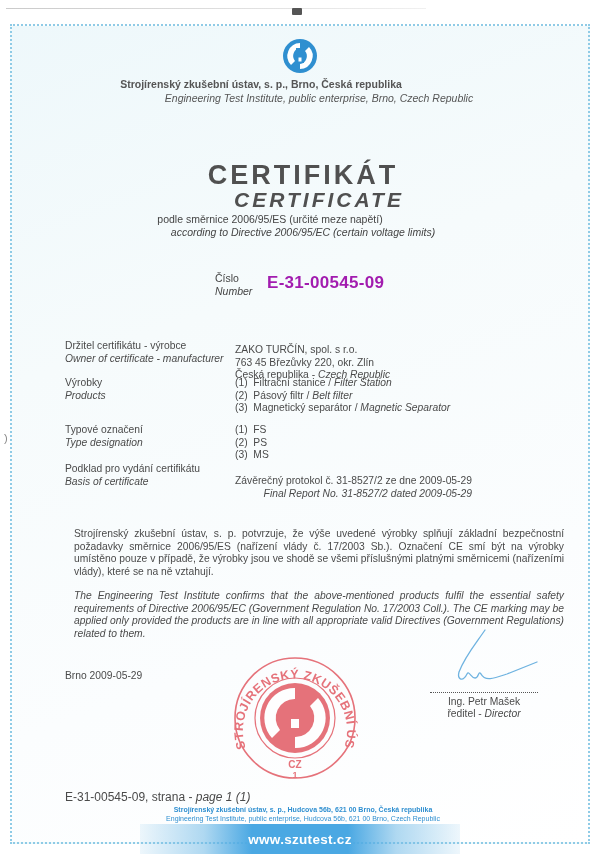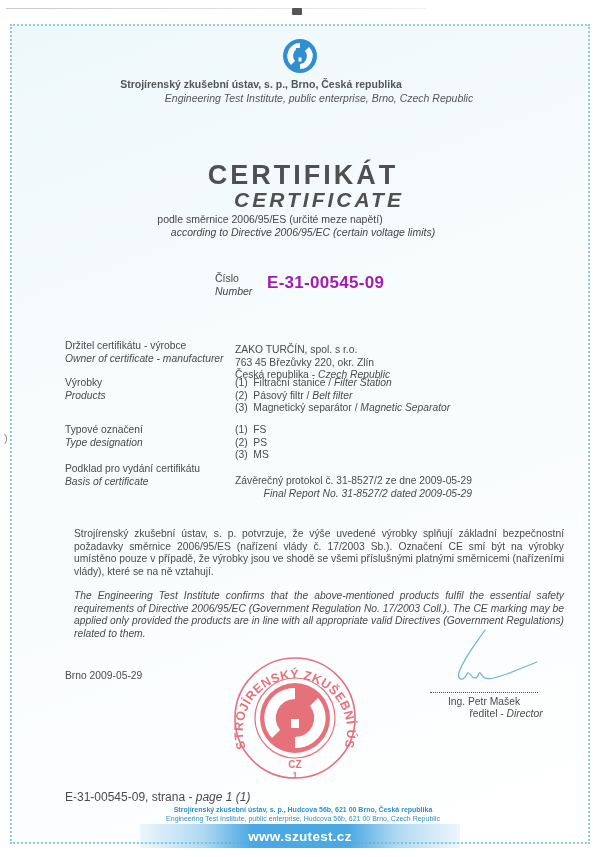--- a/index.html
+++ b/index.html
@@ -66,35 +66,35 @@
     .date { position: absolute; left: 65px; top: 670px; font-size: 10.3px; color: #4a4a4a; }
 
     .stamp { position: absolute; left: 222px; top: 656px; width: 146px; height: 128px; }
 
     .signature { position: absolute; left: 445px; top: 628px; width: 100px; height: 64px; }
     .sig-dots {
       position: absolute; left: 430px; top: 692px; width: 108px; height: 0;
       border-top: 1px dotted #555;
     }
     .signer-name { position: absolute; left: 430px; top: 696px; width: 108px; text-align: center; font-size: 10.3px; color: #4a4a4a; }
-    .signer-role { position: absolute; left: 452px; top: 708px; width: 108px; text-align: center; font-size: 10.3px; color: #4a4a4a; }
+    .signer-role { position: absolute; left: 430px; top: 708px; width: 108px; text-align: center; font-size: 10.3px; color: #4a4a4a; }
     .signer-role .it { font-style: italic; }
 
     .page-ref { position: absolute; left: 65px; top: 790px; font-size: 12px; color: #4a4a4a; }
     .page-ref .it { font-style: italic; }
     .footer-cz {
       position: absolute; left: 0; width: 606px; top: 806px; text-align: center;
       font-size: 7px; font-weight: bold; color: #2f8fd0;
     }
     .footer-en {
       position: absolute; left: 0; width: 606px; top: 815px; text-align: center;
       font-size: 7px; color: #2f8fd0;
     }
     .web-band {
-      position: absolute; left: 140px; top: 824px; width: 320px; height: 24px;
+      position: absolute; left: 140px; top: 824px; width: 320px; height: 30px;
       background: linear-gradient(90deg, rgba(140,200,235,0.15) 0%, rgba(110,185,230,0.55) 20%, #4aa8e3 35%, #4aa8e3 65%, rgba(110,185,230,0.55) 80%, rgba(140,200,235,0.15) 100%);
       display: flex; align-items: center; justify-content: center;
     }
     .web-text { font-weight: bold; font-size: 13.5px; color: #ffffff; letter-spacing: 0.3px; }
     .edge-mark { position: absolute; left: 4px; top: 432px; font-size: 11px; color: #888; }
   </style>
 </head>
 <body>
 
 <div class="scan-line"></div>

